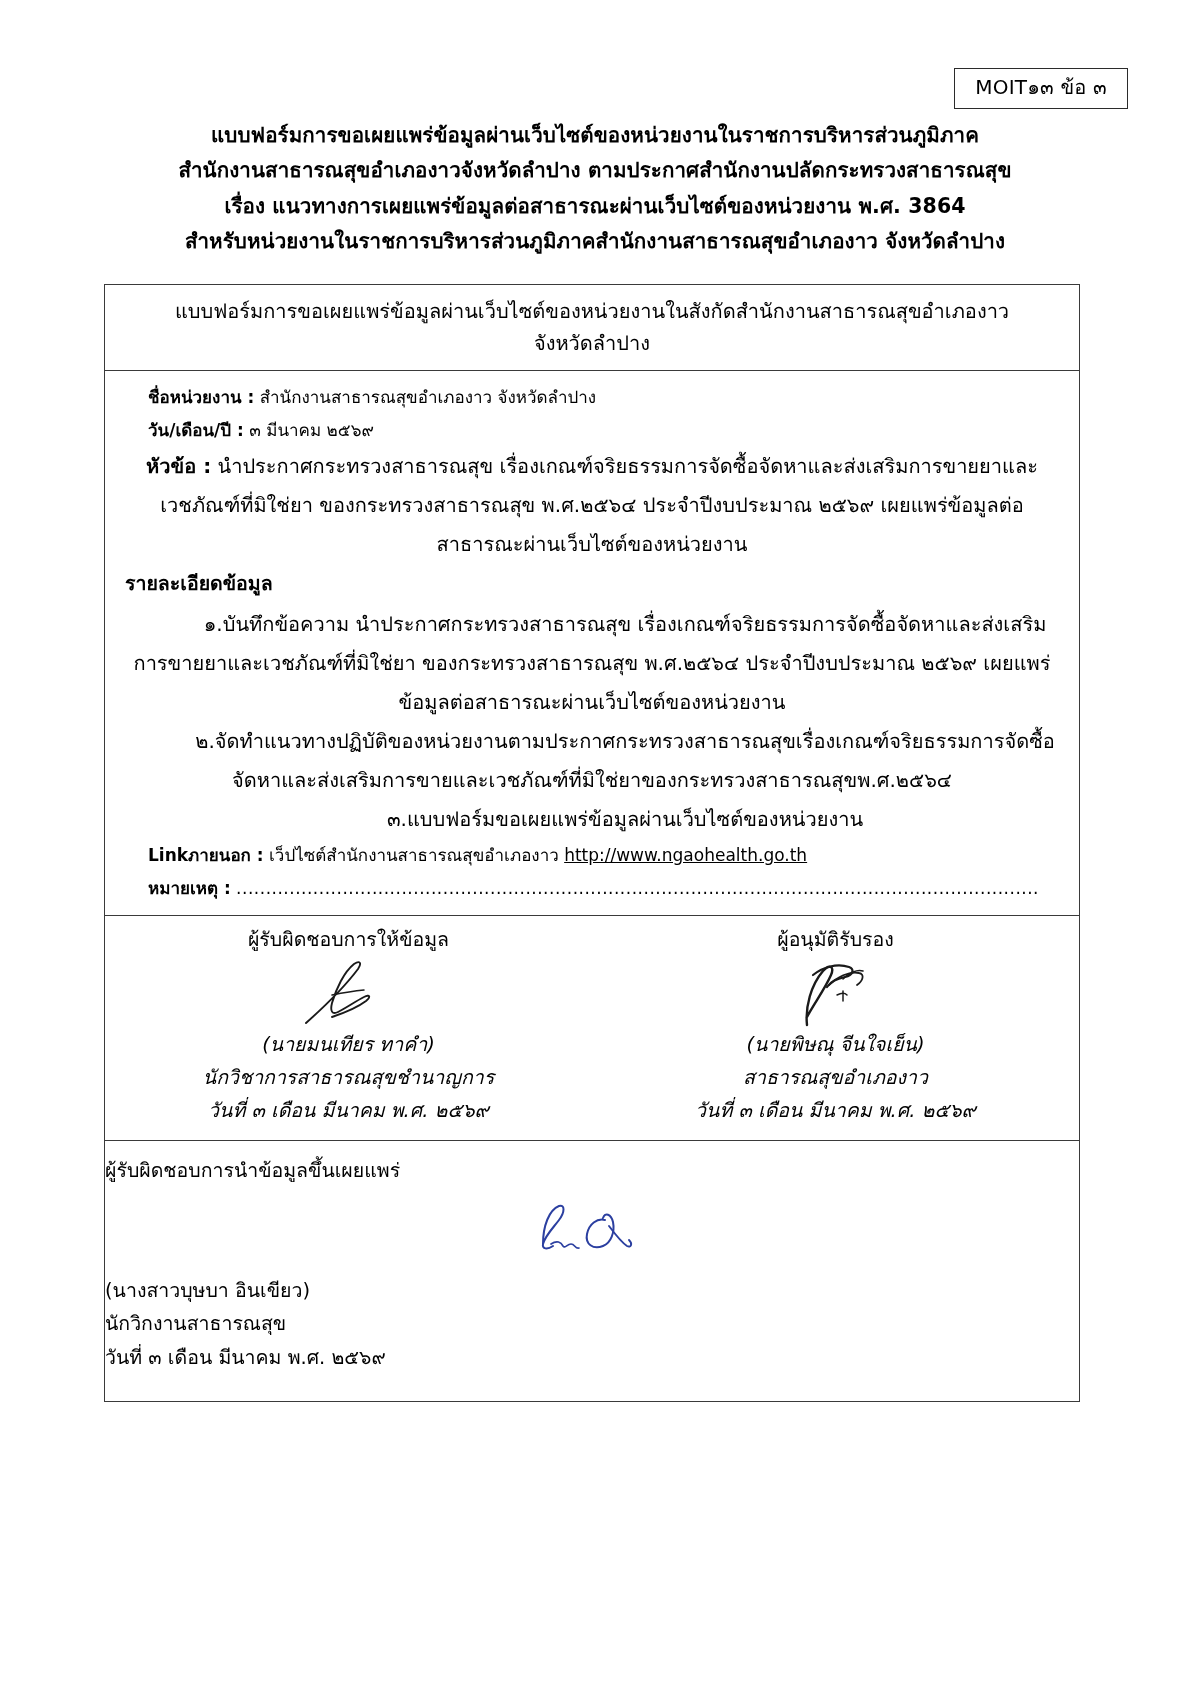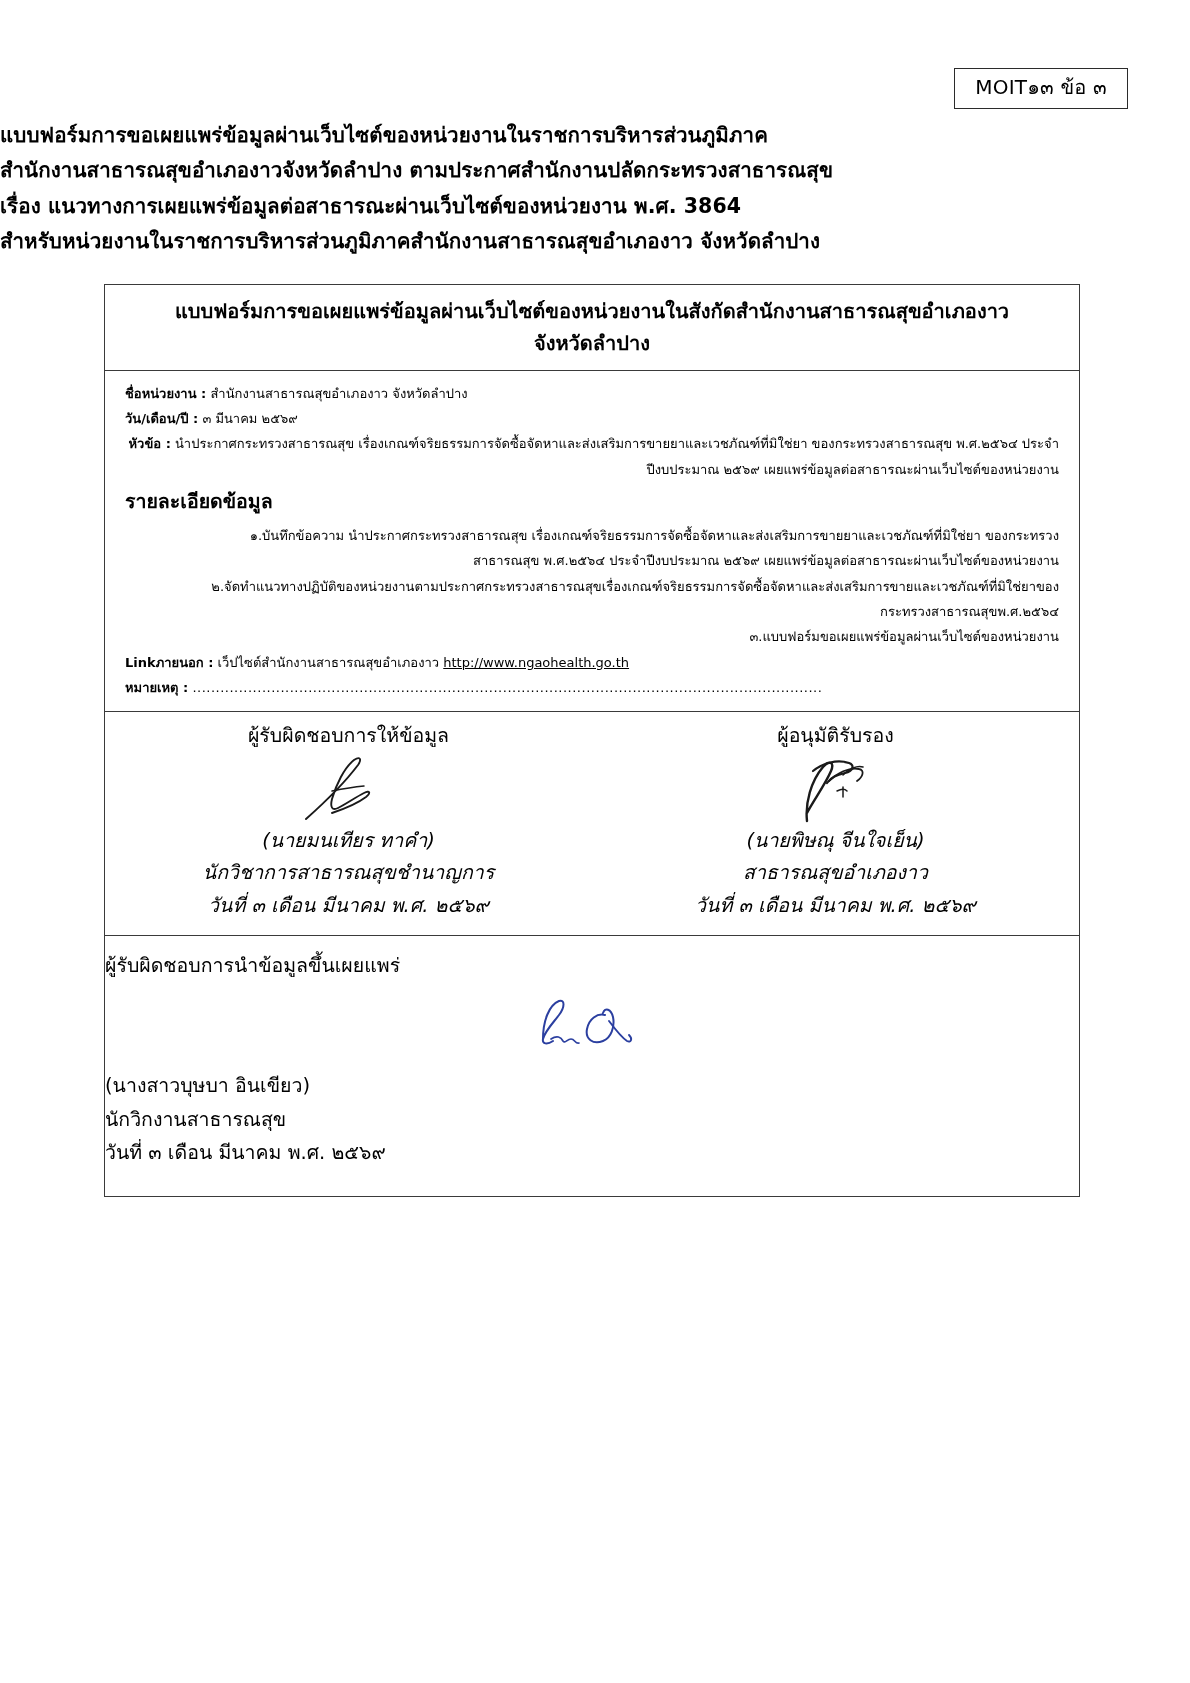--- a/index.html
+++ b/index.html
@@ -35,63 +35,65 @@
     letter-spacing: .2px;
     white-space: nowrap;
     line-height: 1.25;
     text-align: center;
     min-width: 148px;
   }
 
   
   .doc-head {
     padding-top: 118px;
+    text-align: center;
   }
   .doc-head .hline {
     font-weight: bold;
     font-size: 20.5px;
     line-height: 1.72;
     letter-spacing: .1px;
   }
 
   
   .main-box {
     position: absolute;
     left: 104px;
     top: 284px;
     width: 976px;
     border: 1.4px solid #3a3a3a;
   }
   .box-title {
     text-align: center;
-    font-weight: bold;
+    font-weight: normal;
     font-size: 20px;
     line-height: 1.62;
     padding: 10px 26px 10px 26px;
     border-bottom: 1.2px solid #3a3a3a;
   }
 
   .body-sec {
     padding: 10px 16px 10px 16px;
     border-bottom: 1.2px solid #3a3a3a;
   }
 
   .field-row {
-    font-size: 13px;
+    font-size: 17px;
     line-height: 1.95;
     padding: 0 4px;
+    margin-left: 23px;
   }
   .lbl { font-weight: bold; }
   .val { font-weight: normal; }
 
   .para {
-    font-size: 13px;
+    font-size: 20px;
     line-height: 1.95;
     padding: 0 4px;
-    text-align: right;
+    text-align: center;
   }
   .para.indent { text-indent: 66px; }
   .section-label {
     font-weight: bold;
     font-size: 19.5px;
     line-height: 2.1;
     padding: 0 4px;
   }
   .link-a {
     text-decoration: underline;

